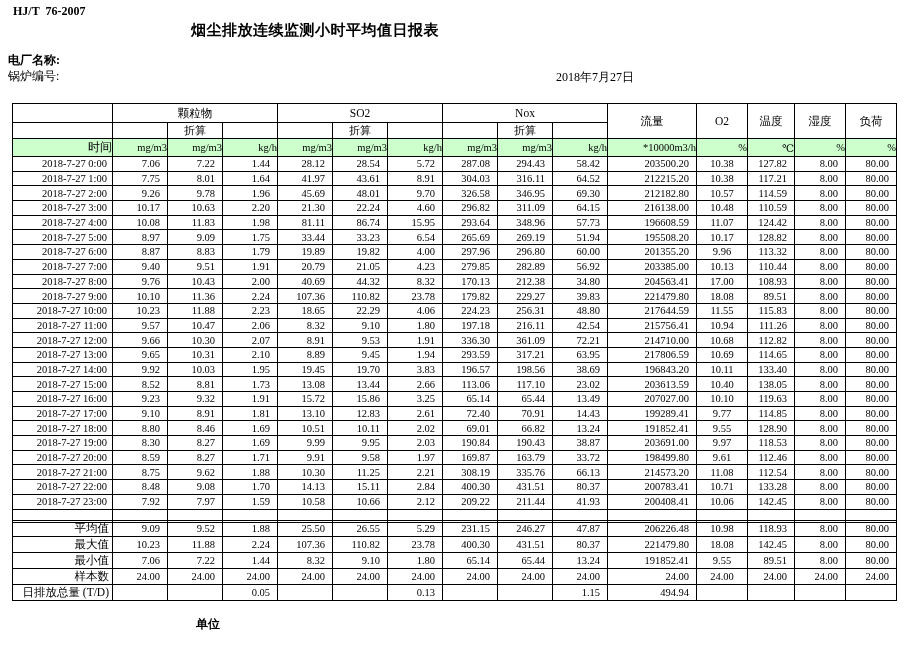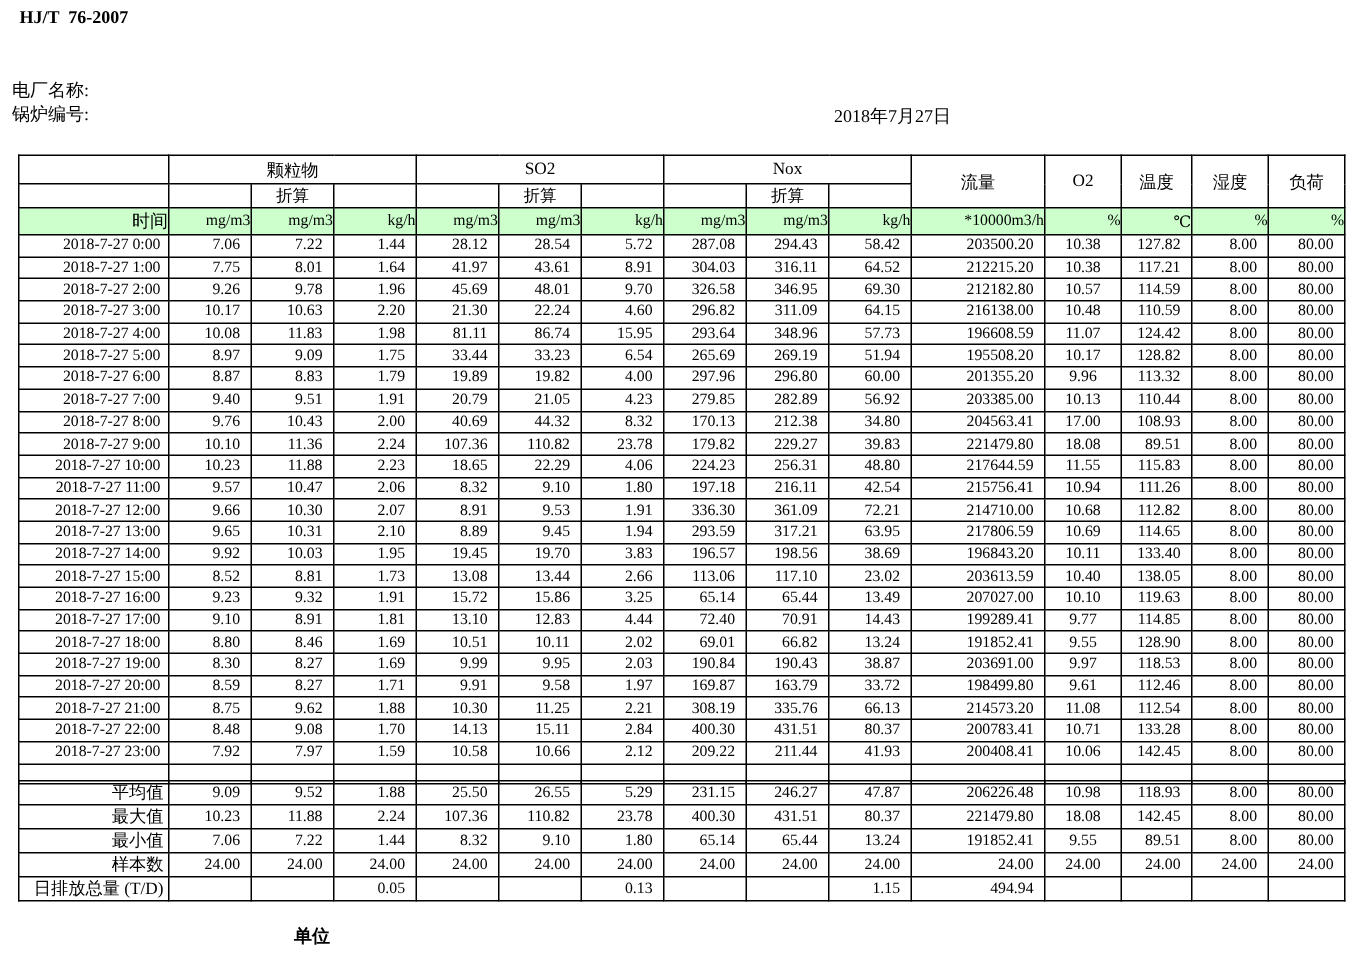--- a/index.html
+++ b/index.html
@@ -4,21 +4,21 @@
 <style>
   html,body{margin:0;padding:0;}
   body{
     width:912px;height:645px;background:#ffffff;
     font-family:"Liberation Serif","DejaVu Serif",serif;
     color:#000;
   }
   .sheet{position:relative;width:912px;height:645px;overflow:hidden;}
   .doc-code{position:absolute;left:13px;top:4px;font-weight:bold;font-size:12px;white-space:pre;}
   .title{position:absolute;left:0;top:21px;width:630px;text-align:center;font-weight:bold;font-size:15px;letter-spacing:0.5px;}
-  .plant-label{position:absolute;left:8px;top:52px;font-weight:normal;font-size:12px;}
+  .plant-label{position:absolute;left:8px;top:52px;font-weight:bold;font-size:12px;}
   .boiler-label{position:absolute;left:8px;top:68px;font-weight:normal;font-size:12px;}
   .report-date{position:absolute;left:556px;top:69px;font-size:12px;}
 
   table{border-collapse:collapse;table-layout:fixed;font-size:10.5px;}
   td{border:1px solid #000;padding:0;white-space:nowrap;overflow:visible;height:13.7px;}
   .main-table{position:absolute;left:12px;top:103px;}
   .summary-table{position:absolute;left:12px;top:520px;}
 
   .grp-row td{height:18px;text-align:center;font-size:11.5px;}
   .zhe-row td{height:11px;text-align:center;font-size:11px;}
@@ -40,20 +40,21 @@
   col.c-o2{width:51px;}
   col.c-temp{width:47px;}
   col.c-hum{width:51px;}
   col.c-load{width:51px;}
 </style>
 </head>
 <body>
 
 <div class="sheet">
   <div class="doc-code">HJ/T  76-2007</div>
+  <div class="title">烟尘排放连续监测小时平均值日报表</div>
   <div class="plant-label">电厂名称:</div>
   <div class="boiler-label">锅炉编号:</div>
   <div class="report-date">2018年7月27日</div>
 
   <table class="main-table">
     <colgroup>
       <col class="c-time">
         <col class="c-std">
         <col class="c-std">
         <col class="c-std">
@@ -399,21 +400,21 @@
           <td class="num">8.00</td>
           <td class="num">80.00</td>
         </tr>
         <tr class="data-row">
           <td class="time-cell">2018-7-27 17:00</td>
           <td class="num">9.10</td>
           <td class="num">8.91</td>
           <td class="num">1.81</td>
           <td class="num">13.10</td>
           <td class="num">12.83</td>
-          <td class="num">4.44</td>
+          <td class="num">2.61</td>
           <td class="num">72.40</td>
           <td class="num">70.91</td>
           <td class="num">14.43</td>
           <td class="num">199289.41</td>
           <td class="num center">9.77</td>
           <td class="num">114.85</td>
           <td class="num">8.00</td>
           <td class="num">80.00</td>
         </tr>
         <tr class="data-row">

